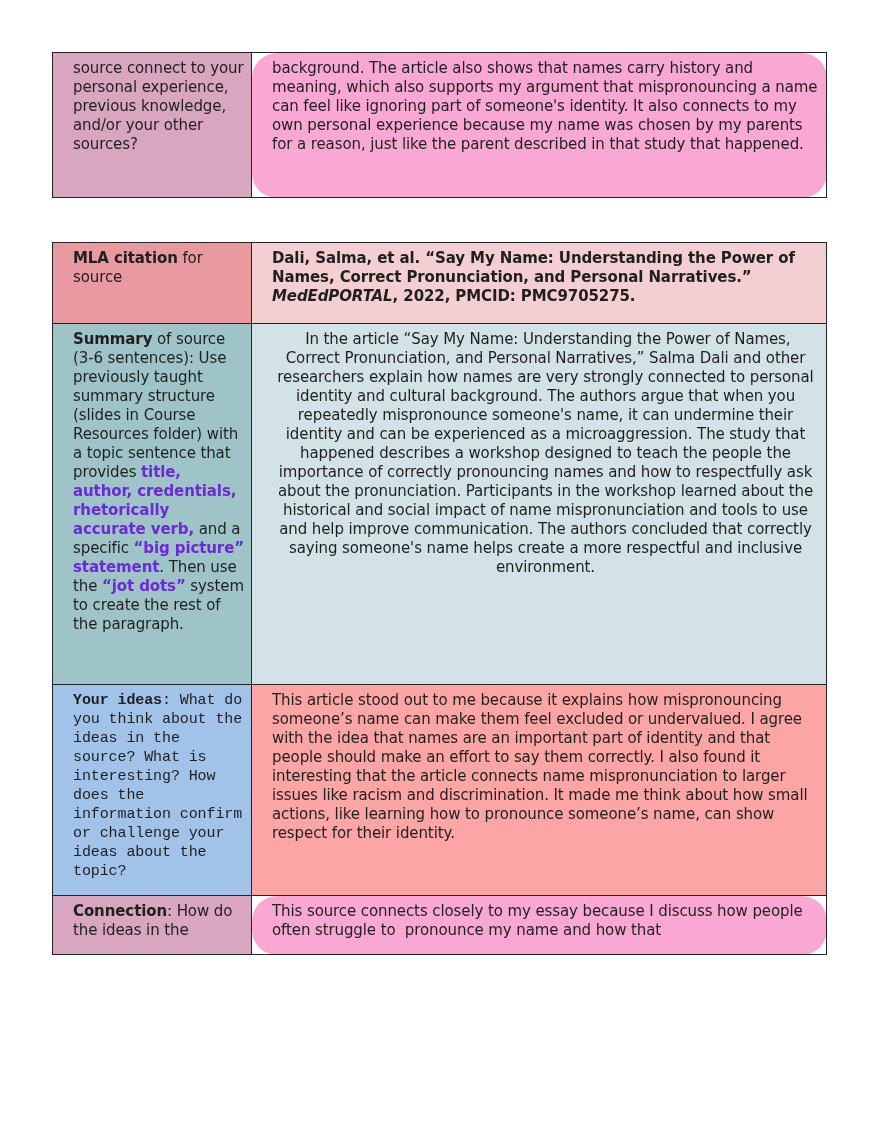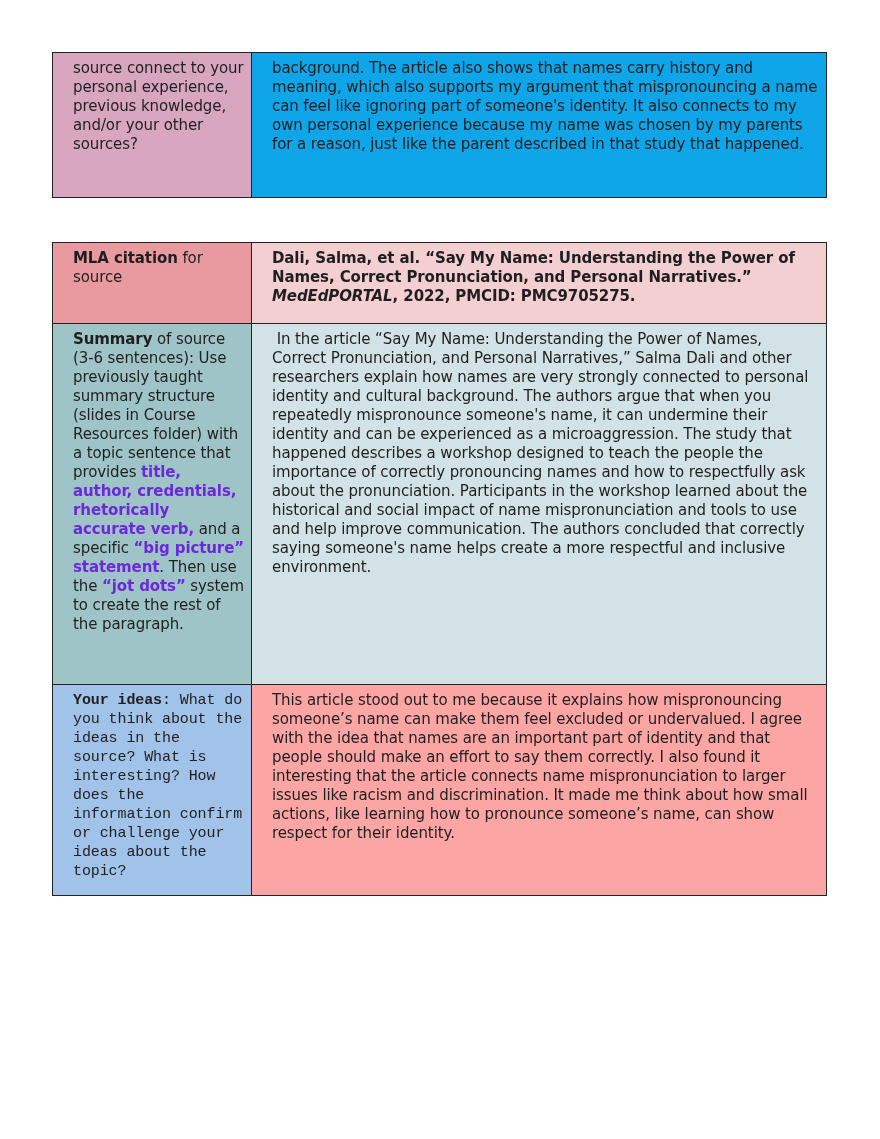--- a/index.html
+++ b/index.html
@@ -25,27 +25,27 @@
   .hl { font-weight: bold; color: #6d28d9; }
   ul.kw { margin: 0; padding: 0 0 0 52px; list-style: none; }
   ul.kw li { position: relative; }
   ul.kw li::before {
     content: "\25CF"; position: absolute; left: -27px; top: 0; font-size: 11px;
   }
   .it { font-style: italic; }
 
   
   .conn-l { background: #d9a6c0; }
-  .conn-r { background: #0ea5e9; }
+  .conn-r { background: #f9a8d4; border-radius: 25px; }
   .mla-l { background: #e89aa0; }
   .mla-r { background: #f4cfd2; font-weight: bold; }
   .kw-l { background: #fbdf9a; }
   .kw-r { background: #fff1cf; }
   .sum-l { background: #9fc4c8; }
-  .sum-r { background: #d3e2e6; }
+  .sum-r { background: #d3e2e6; text-align: center; }
   .ideas-l { background: #a1c3e9; }
   .ideas-r { background: #fca5a5; }
 </style>
 </head>
 <body>
 
 <table class="grid" style="top:52px;">
   <colgroup>
       <col class="c1">
       <col class="c2">
@@ -90,14 +90,22 @@
 
   <tr>
     <td class="ideas-l" style="height:198px;font-family:Liberation Mono, monospace;">
       <span class="b">Your ideas</span><span>: What do you think about the ideas in the source? What is interesting? How does the information confirm or challenge your ideas about the topic?</span>
     </td>
     <td class="ideas-r">
       <span>This article stood out to me because it explains how mispronouncing someone’s name can make them feel excluded or undervalued. I agree with the idea that names are an important part of identity and that people should make an effort to say them correctly. I also found it interesting that the article connects name mispronunciation to larger issues like racism and discrimination. It made me think about how small actions, like learning how to pronounce someone’s name, can show respect for their identity.</span>
     </td>
   </tr>
 
+  <tr>
+    <td class="conn-l" style="height:46px;">
+      <span class="b">Connection</span><span>: How do the ideas in the</span>
+    </td>
+    <td class="conn-r">
+      <span style="white-space:pre-wrap;">This source connects closely to my essay because I discuss how people often struggle to  pronounce my name and how that</span>
+    </td>
+  </tr>
 </tbody>
   </table>
 
 </body></html>

